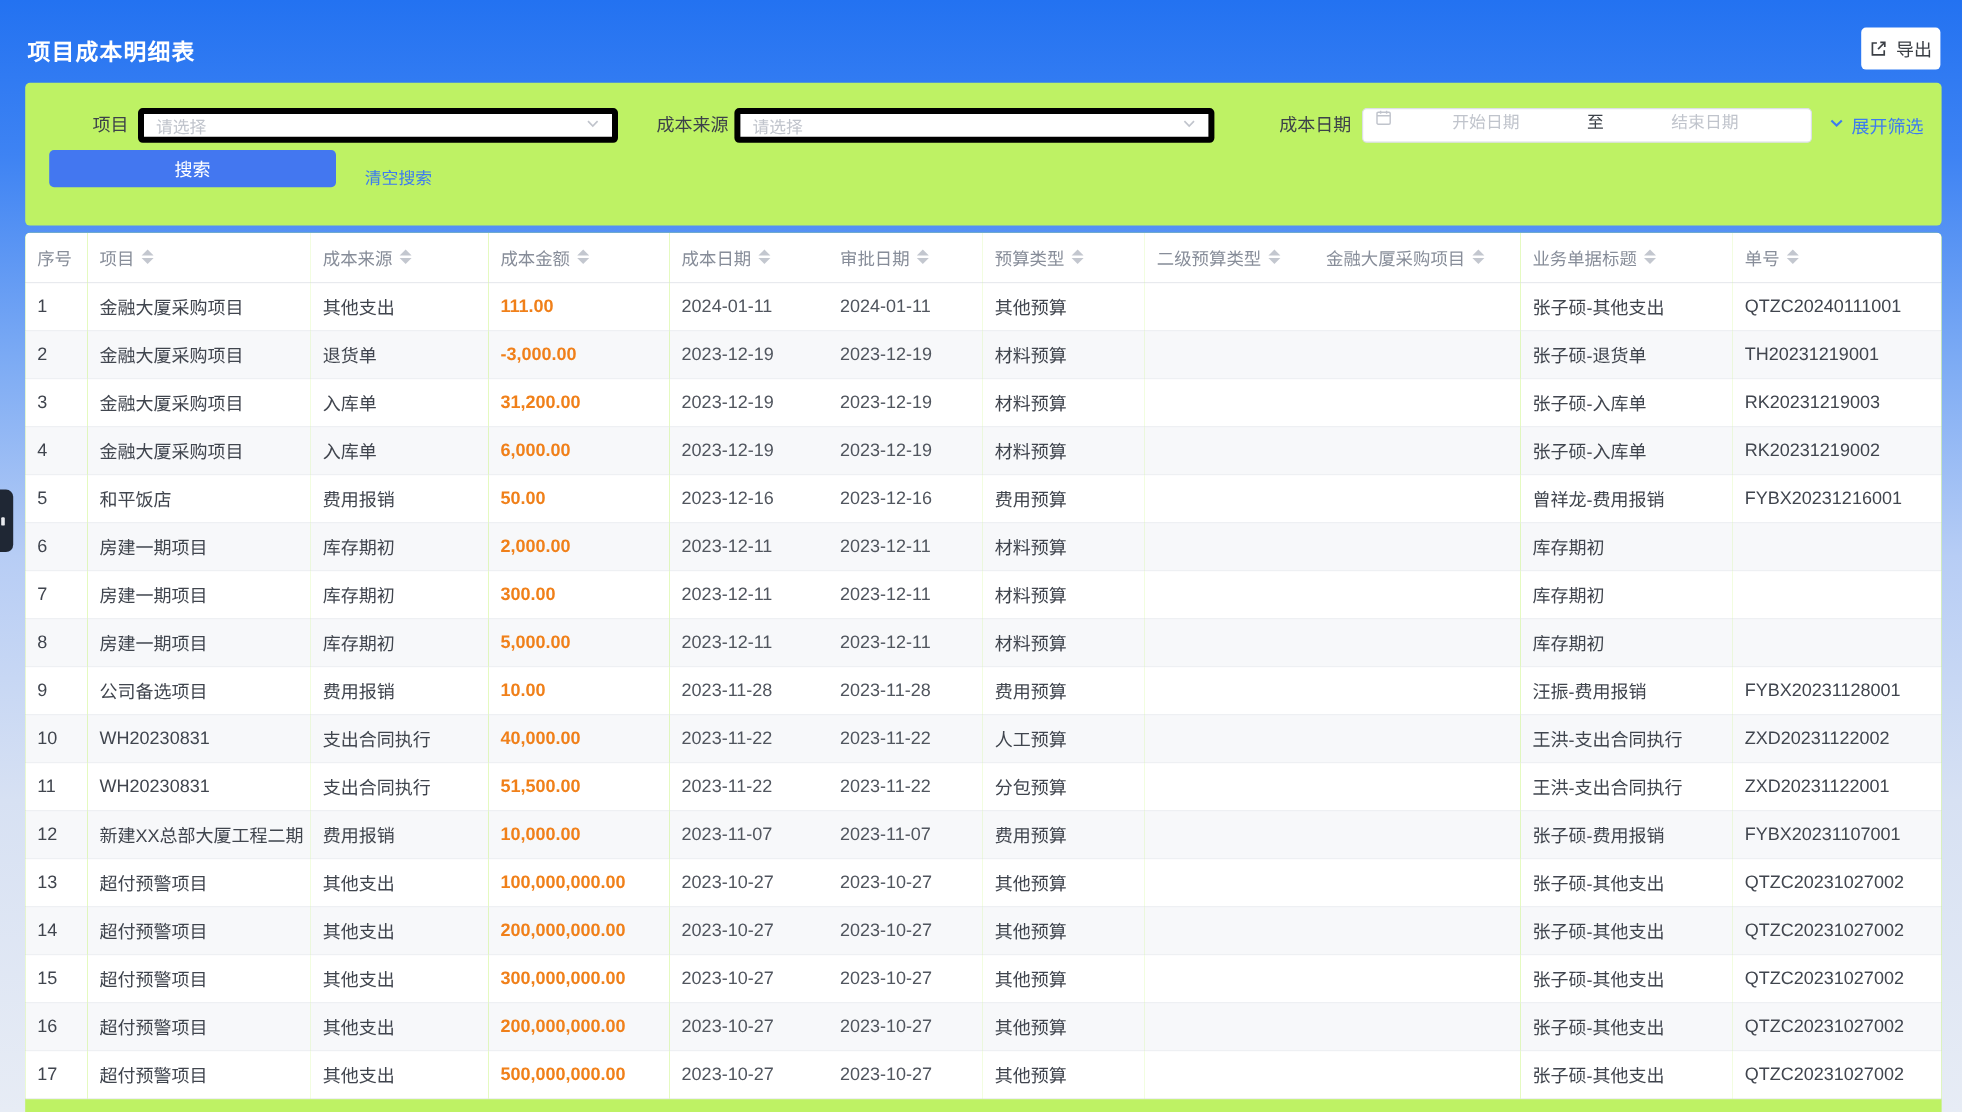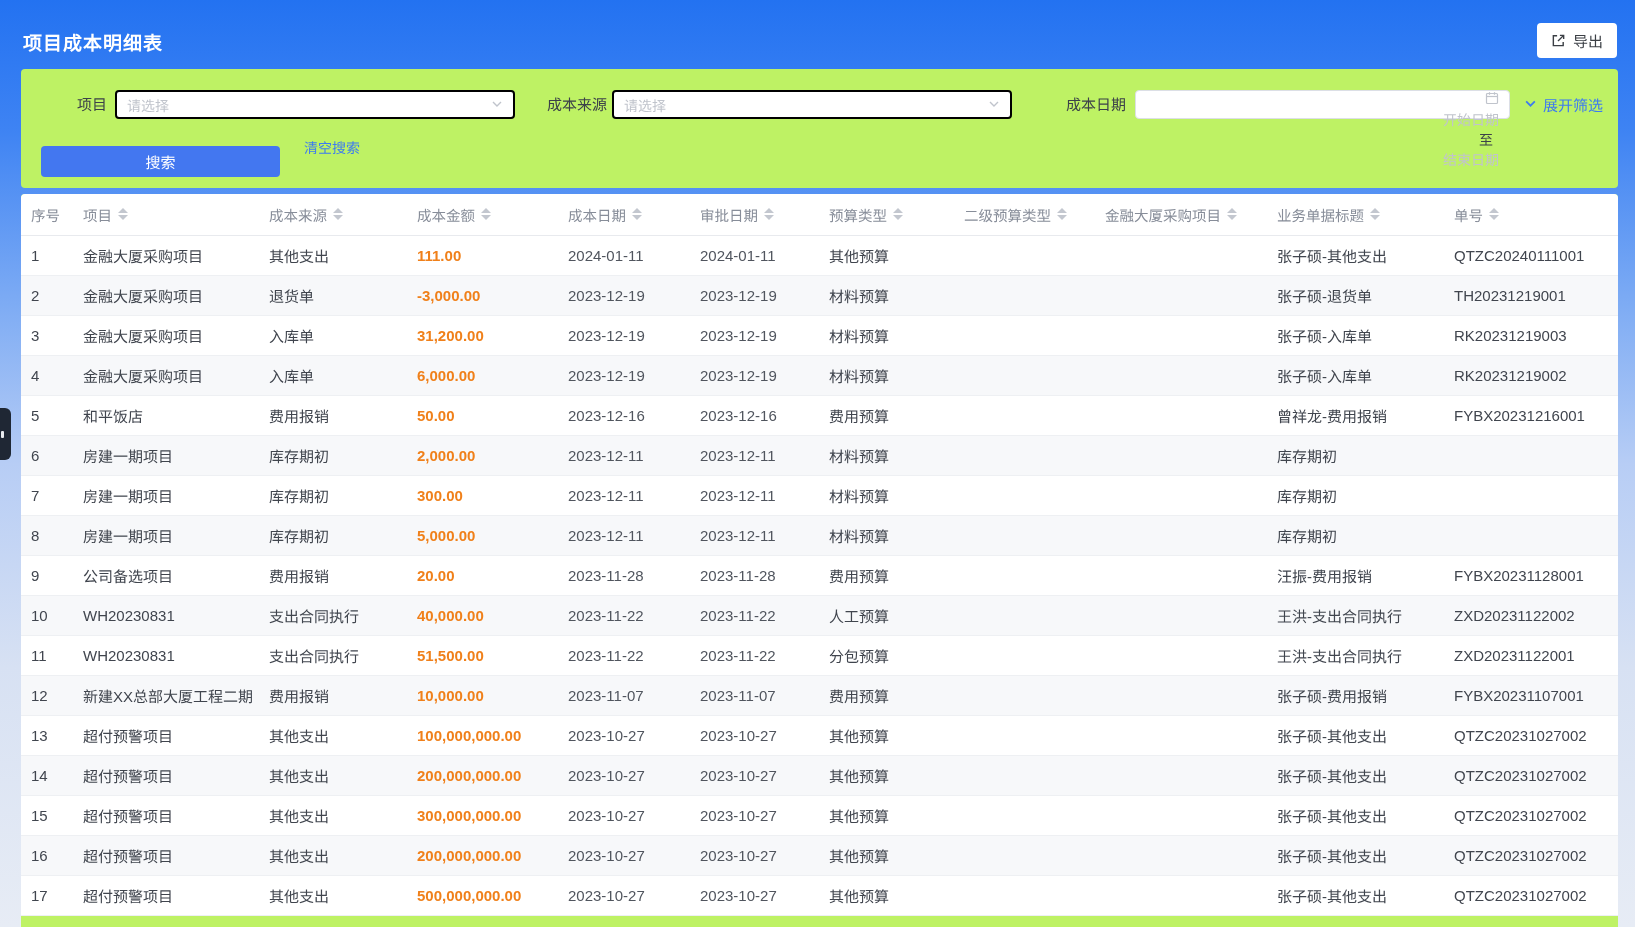--- a/index.html
+++ b/index.html
@@ -12,21 +12,21 @@
       #b7cdf5 50%, #d7e1f3 72%, #e7ecf5 100%);
   }
 
   
   .page-title {
     position: absolute; left: 23px; top: 28px;
     color: #ffffff; font-size: 19px; font-weight: bold; letter-spacing: 1px;
   }
   .export-btn {
     position: absolute; right: 18px; top: 23px;
-    width: 80px; height: 35px;
+    width: 66px; height: 35px;
     background: #ffffff; border: none; border-radius: 4px;
     display: flex; align-items: center; justify-content: center; gap: 7px;
     font-size: 15px; color: #3b3f45; cursor: pointer;
     font-family: inherit;
   }
   .export-btn svg { display: block; }
 
   
   .card {
     position: absolute; left: 21px; width: 1597px;
@@ -39,47 +39,47 @@
   .flabel {
     position: absolute; top: 21px; height: 29px; line-height: 29px;
     font-size: 15px; color: #3c4149;
   }
   .fld-project-label   { left: 56px; }
   .fld-source-label    { left: 526px; }
   .fld-date-label      { left: 1045px; }
 
   .select-box {
     position: absolute; top: 21px; height: 29px;
-    border: 2px solid #000000; border-radius: 4px; background: #fff;
+    border: 5px solid #000000; border-radius: 4px; background: #fff;
     display: flex; align-items: center; padding: 0 10px;
     cursor: pointer;
   }
   .sel-project { left: 94px;  width: 400px; }
   .sel-source  { left: 591px; width: 400px; }
   .select-box .placeholder { font-size: 14px; color: #c0c4cc; flex: 1; }
   .select-box svg { flex: none; }
 
   .date-range {
     position: absolute; top: 21px; left: 1114px; width: 375px; height: 29px;
     border: 1px solid #dcdfe6; border-radius: 4px; background: #fff;
-    display: flex; align-items: flex-end; padding: 0 10px; cursor: text; flex-direction: column;
+    display: flex; align-items: flex-start; padding: 0 10px; cursor: text;
   }
   .date-range .d-in {
     flex: 1; text-align: center; font-size: 14px; color: #c0c4cc;
   }
   .date-range .sep { font-size: 14px; color: #3c4149; padding: 0 6px; }
 
   .expand-link {
     position: absolute; top: 25px; left: 1503px;
     display: flex; align-items: center; gap: 6px;
     color: #3d7bf0; font-size: 15px; cursor: pointer; white-space: nowrap; text-align: right;
   }
 
   .search-btn {
-    position: absolute; left: 20px; top: 77px; width: 239px; height: 31px;
+    position: absolute; left: 20px; top: 56px; width: 239px; height: 31px;
     background: #4377f0; color: #fff; border: none; border-radius: 4px;
     font-size: 15px; cursor: pointer; font-family: inherit;
   }
   .clear-link {
     position: absolute; left: 283px; top: 68px;
     color: #3d7bf0; font-size: 14px; cursor: pointer;
   }
 
   
   table { width: 1597px; border-collapse: collapse; table-layout: fixed; }
@@ -381,21 +381,21 @@
           <td>材料预算</td>
           <td></td>
           <td></td>
           <td>库存期初</td>
           <td></td>
         </tr>
         <tr>
           <td>9</td>
           <td>公司备选项目</td>
           <td>费用报销</td>
-          <td class="amount">20.00</td>
+          <td class="amount">10.00</td>
           <td class="col-date">2023-11-28</td>
           <td class="col-date">2023-11-28</td>
           <td>费用预算</td>
           <td></td>
           <td></td>
           <td>汪振-费用报销</td>
           <td>FYBX20231128001</td>
         </tr>
         <tr>
           <td>10</td>

